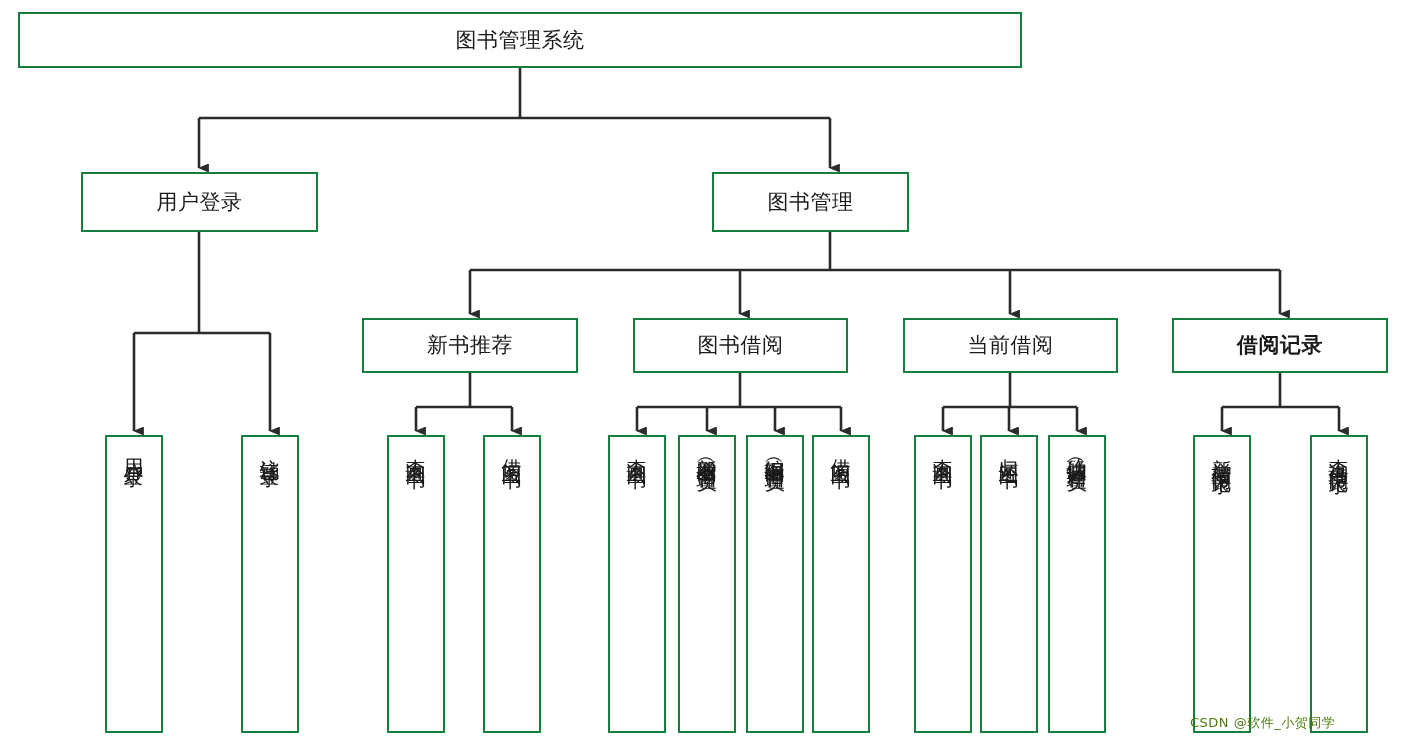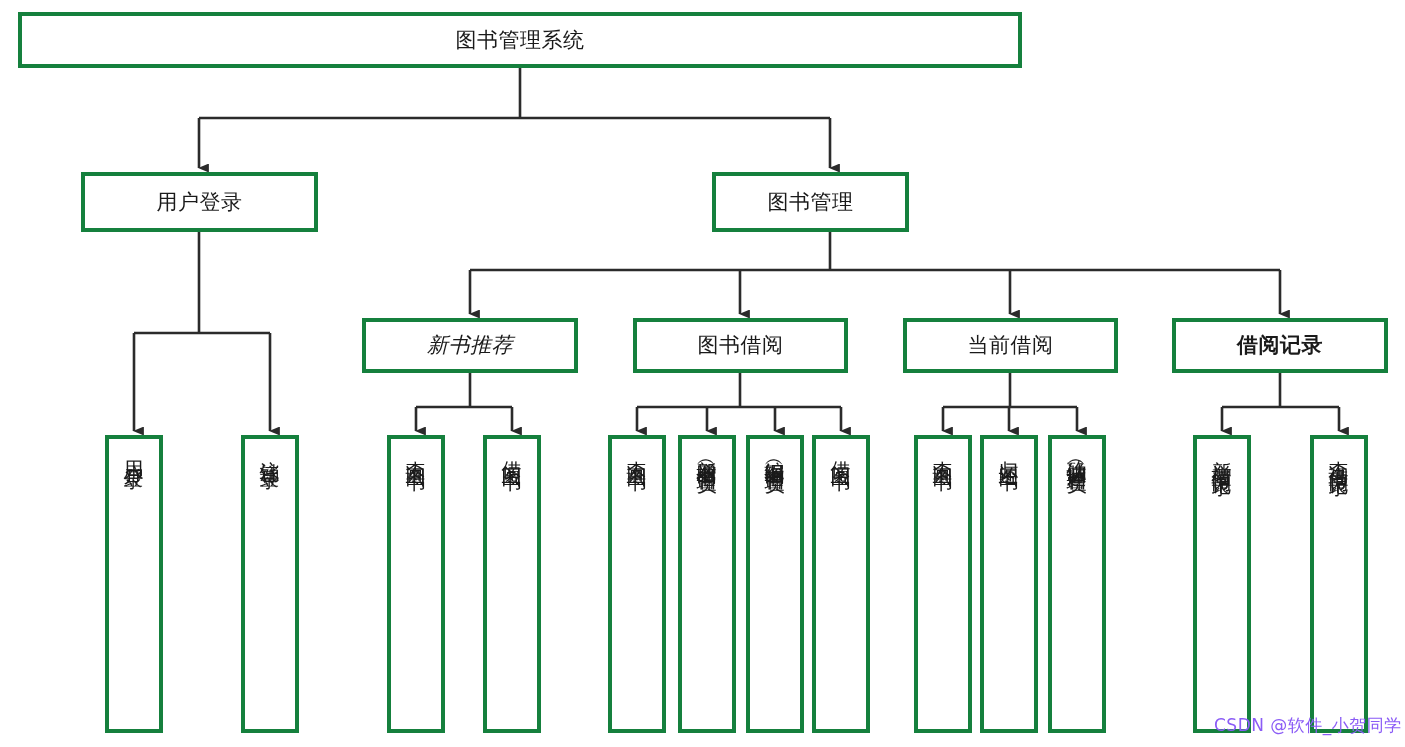--- a/index.html
+++ b/index.html
@@ -23,21 +23,21 @@
     left: 0;
     top: 0;
     width: 1405px;
     height: 747px;
     pointer-events: none;
   }
   .node {
     position: absolute;
     box-sizing: border-box;
     background: #ffffff;
-    border: 4px solid #15803d;
+    border: 2px solid #15803d;
     display: flex;
     align-items: center;
     justify-content: center;
     color: #1a1a1a;
     z-index: 2;
   }
   .node-label {
     display: block;
     text-align: center;
     line-height: 1.16;
@@ -61,27 +61,26 @@
     letter-spacing: 3.5px;
     white-space: nowrap;
   }
   .node.vertical.tall-text .node-label {
     letter-spacing: 2px;
   }
   #watermark {
     position: absolute;
     left: 1190px;
     top: 714px;
-    font-size: 17px;
-    color: #8b5cf6;
+    font-size: 13px;
+    color: #4d7c0f;
     letter-spacing: 0.5px;
     white-space: nowrap;
     z-index: 5;
     pointer-events: none;
-    margin-left: 24px;
   }
 </style>
 </head>
 <body>
 
 <div id="diagram-root">
 
   <svg id="edge-layer" viewBox="0 0 1405 747" width="1405" height="747" xmlns="http://www.w3.org/2000/svg">
     <defs>
       <marker id="arrow" viewBox="0 0 10 12" refX="5" refY="11" markerWidth="9" markerHeight="11" orient="auto-start-reverse" markerUnits="userSpaceOnUse">
@@ -136,21 +135,21 @@
     <span class="node-label">图书管理系统</span>
   </div>
 
   <div class="node horizontal" style="left: 81px; top: 172px; width: 237px; height: 60px;">
     <span class="node-label">用户登录</span>
   </div>
   <div class="node horizontal" style="left: 712px; top: 172px; width: 197px; height: 60px;">
     <span class="node-label">图书管理</span>
   </div>
 
-  <div class="node horizontal" style="left: 362px; top: 318px; width: 216px; height: 55px; font-style: italic;">
+  <div class="node horizontal" style="left: 362px; top: 318px; width: 216px; height: 55px;">
     <span class="node-label">新书推荐</span>
   </div>
   <div class="node horizontal" style="left: 633px; top: 318px; width: 215px; height: 55px;">
     <span class="node-label">图书借阅</span>
   </div>
   <div class="node horizontal" style="left: 903px; top: 318px; width: 215px; height: 55px;">
     <span class="node-label">当前借阅</span>
   </div>
   <div class="node horizontal" style="left: 1172px; top: 318px; width: 216px; height: 55px; font-weight: bold;">
     <span class="node-label">借阅记录</span>

